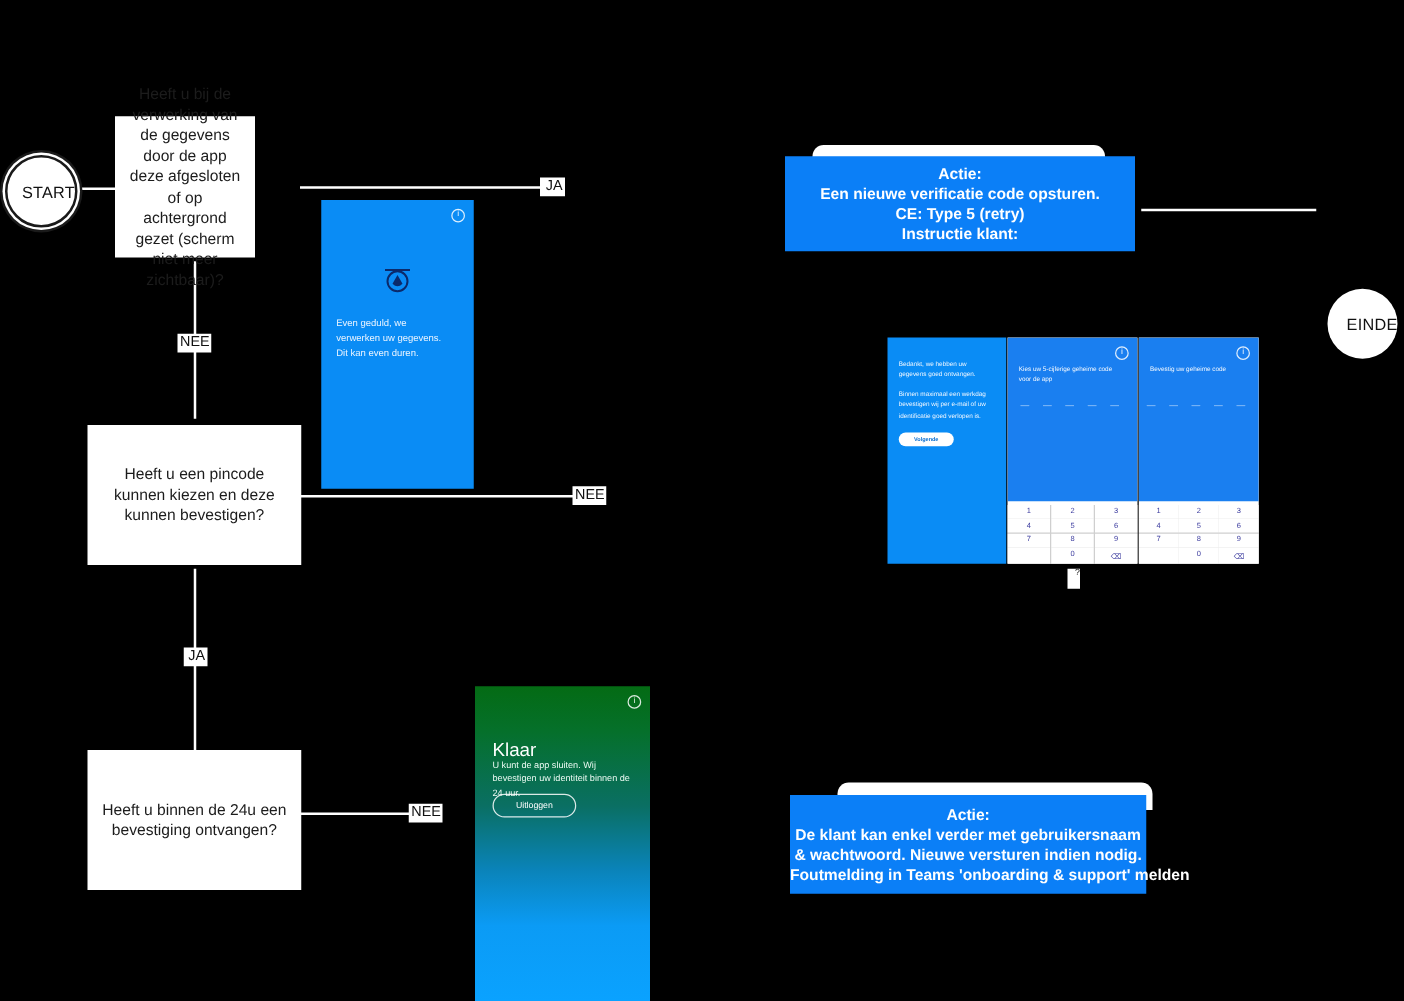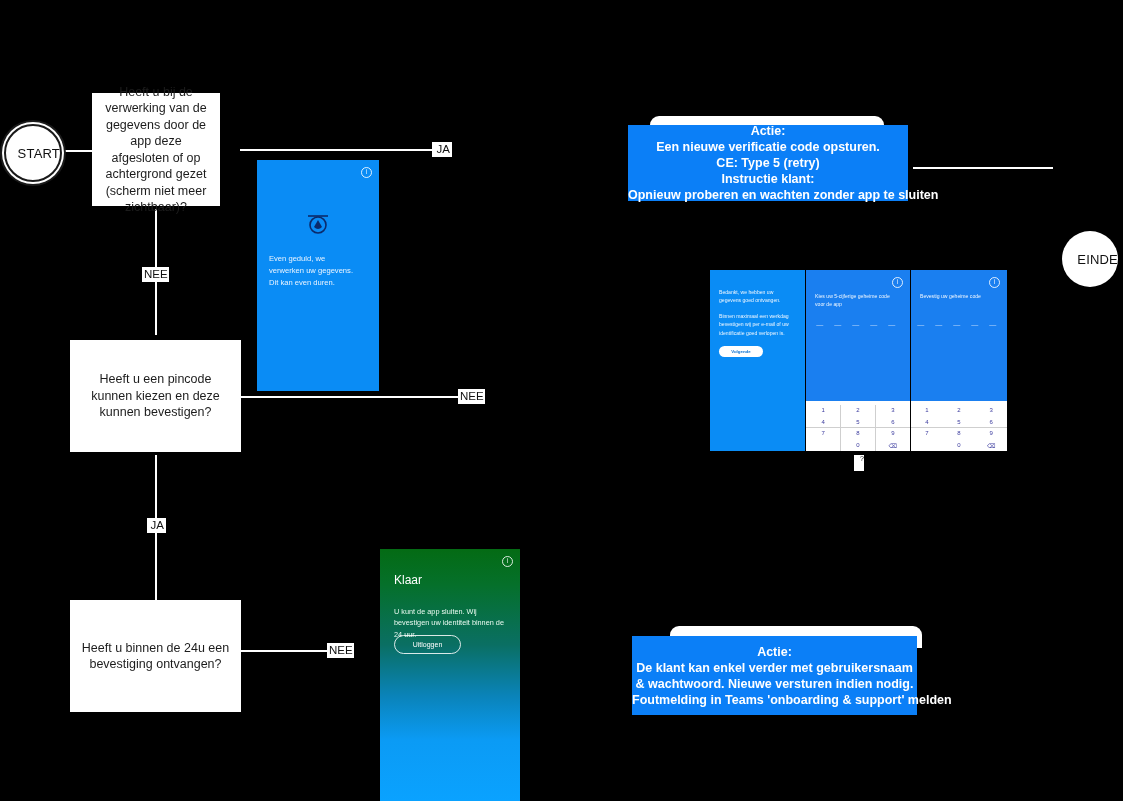--- a/index.html
+++ b/index.html
@@ -101,21 +101,21 @@
     background:#cfcfcf;gap:.5px;
   }
   .pinscreen .key{
     background:#fff;color:#3b3b9e;font-size:6px;text-align:center;
     padding:2.5px 0;
   }
   .pinscreen .key.blank{color:transparent;}
 
   
   #shot-klaar{background:linear-gradient(180deg,#046b14 0%,#05702a 14%,#0a6f63 38%,#0a83b8 58%,#0b9bf5 76%,#0aa2ff 100%);}
-  #shot-klaar .title{position:absolute;left:14px;top:24px;font-size:12px;color:#fff;}
+  #shot-klaar .title{position:absolute;left:14px;top:43px;font-size:15px;color:#fff;}
   #shot-klaar .p{position:absolute;left:14px;right:16px;top:57px;font-size:7.3px;line-height:1.55;color:#eafaf2;}
   #shot-klaar .btn{
     position:absolute;left:14px;top:86px;width:65px;padding:5px 0;text-align:center;
     border:1px solid rgba(255,255,255,.85);border-radius:18px;
     font-size:7px;color:#fff;
   }
 </style>
 </head>
 <body>
 
@@ -132,40 +132,39 @@
   <div class="ln" style="left:913px;top:167px;width:140px;height:2px;"></div>
 
   <div class="terminator double" style="left:4px;top:124px;width:54px;height:54px;">
     <span>START</span>
   </div>
 
   <div class="terminator" style="left:1062px;top:231px;width:56px;height:56px;">
     <span>EINDE</span>
   </div>
 
-  <div class="qbox" style="left:92px;top:93px;width:128px;height:113px;">
+  <div class="qbox" style="left:92px;top:93px;width:112px;height:113px;">
     <span>Heeft u bij de verwerking van de gegevens door de app deze afgesloten of op achtergrond gezet (scherm niet meer zichtbaar)?</span>
   </div>
 
   <div class="qbox" style="left:70px;top:340px;width:171px;height:112px;">
     <span>Heeft u een pincode kunnen kiezen en deze kunnen bevestigen?</span>
   </div>
 
   <div class="qbox" style="left:70px;top:600px;width:171px;height:112px;">
     <span>Heeft u binnen de 24u een bevestiging ontvangen?</span>
   </div>
 
   <div class="actionwrap" style="left:628px;top:116px;width:282px;height:90px;">
     <div class="action-sheet" style="left:22px;top:0;width:234px;height:22px;"></div>
     <div class="action" style="left:0;top:9px;width:280px;height:76px;">
       <div>Actie:</div>
       <div>Een nieuwe verificatie code opsturen.</div>
       <div>CE: Type 5 (retry)</div>
       <div>Instructie klant:</div>
-      <div>Opnieuw proberen en wachten zonder app te sluiten</div>
     </div>
   </div>
 
   <div class="actionwrap" style="left:632px;top:626px;width:290px;height:95px;">
     <div class="action-sheet" style="left:38px;top:0;width:252px;height:22px;"></div>
     <div class="action" style="left:0;top:10px;width:285px;height:79px;">
       <div>Actie:</div>
       <div>De klant kan enkel verder met gebruikersnaam</div>
       <div>&amp; wachtwoord. Nieuwe versturen indien nodig.</div>
       <div>Foutmelding in Teams 'onboarding &amp; support' melden</div>

